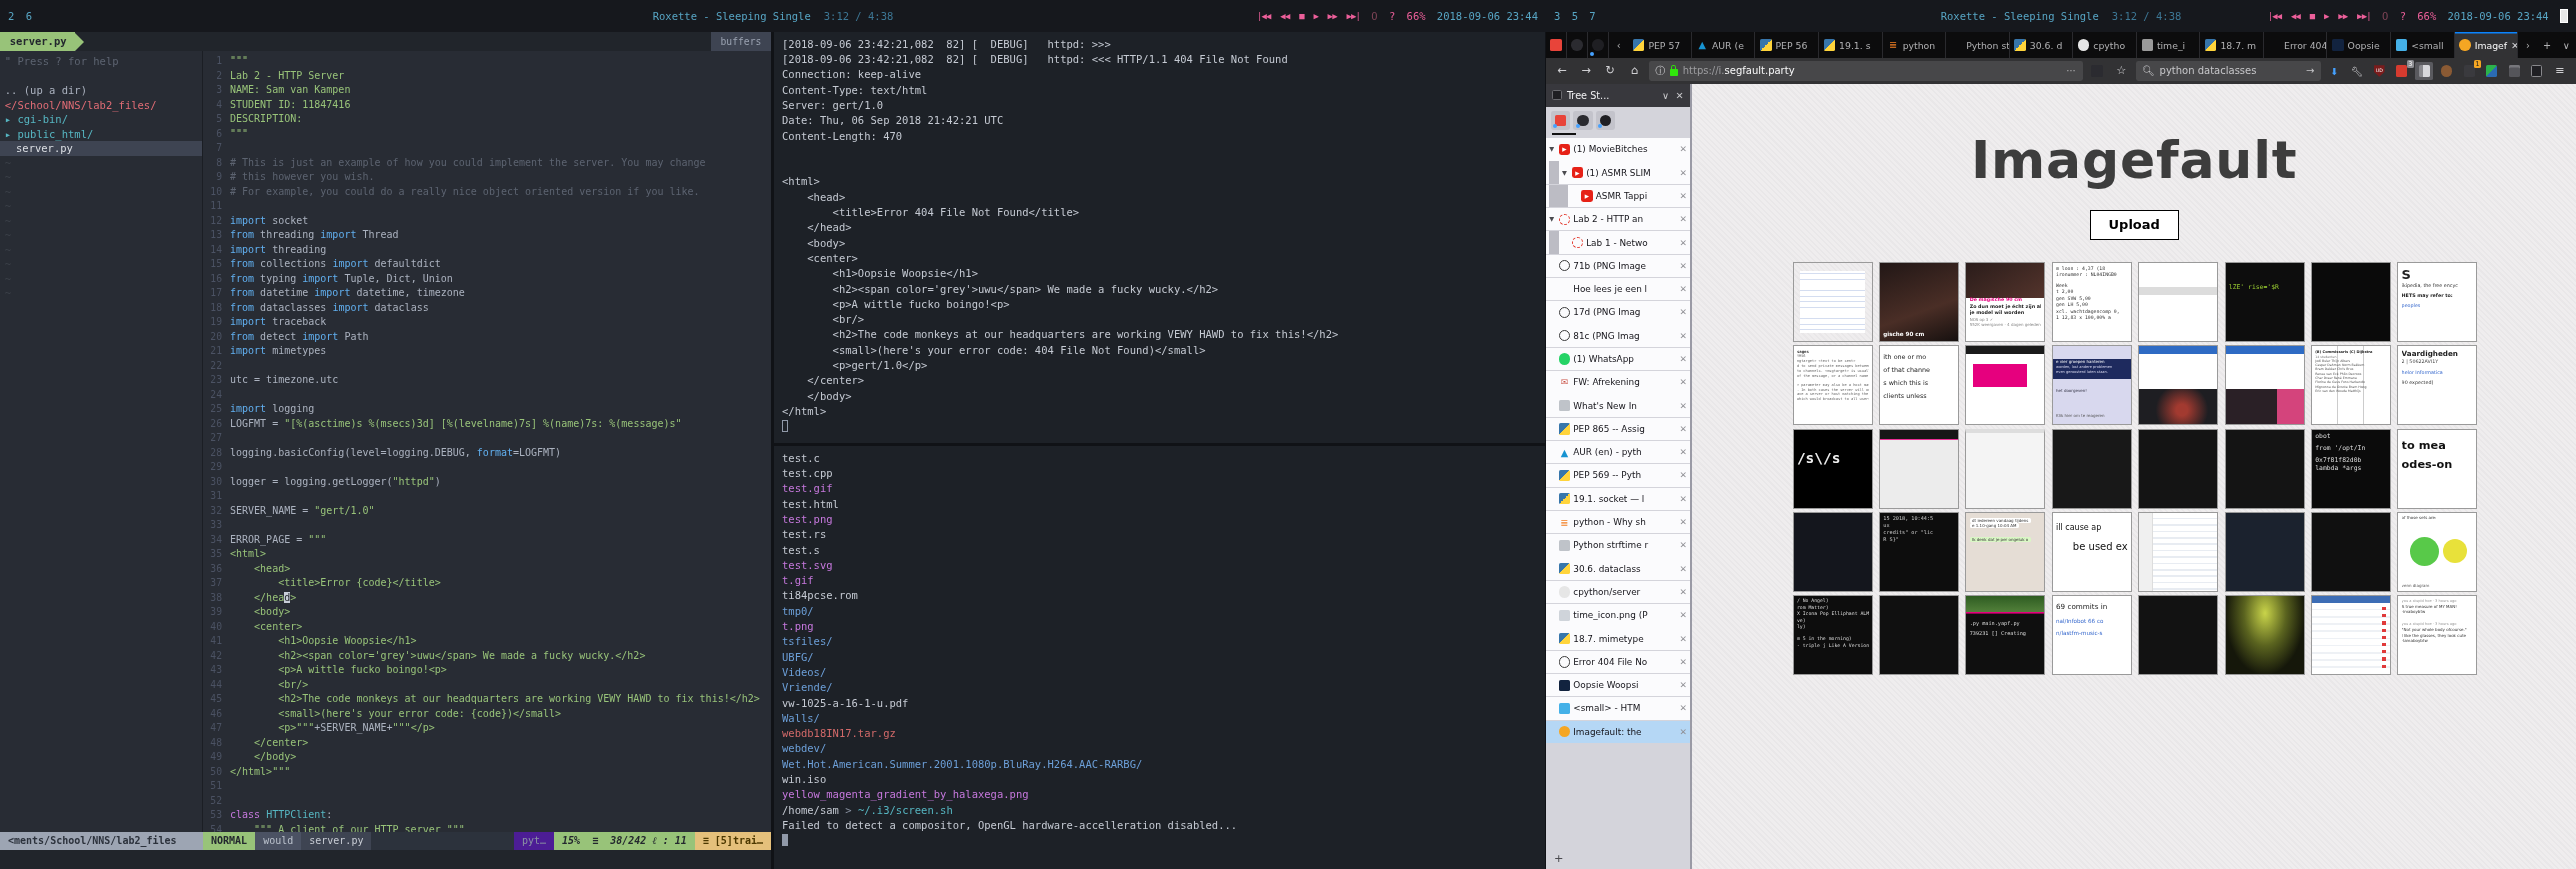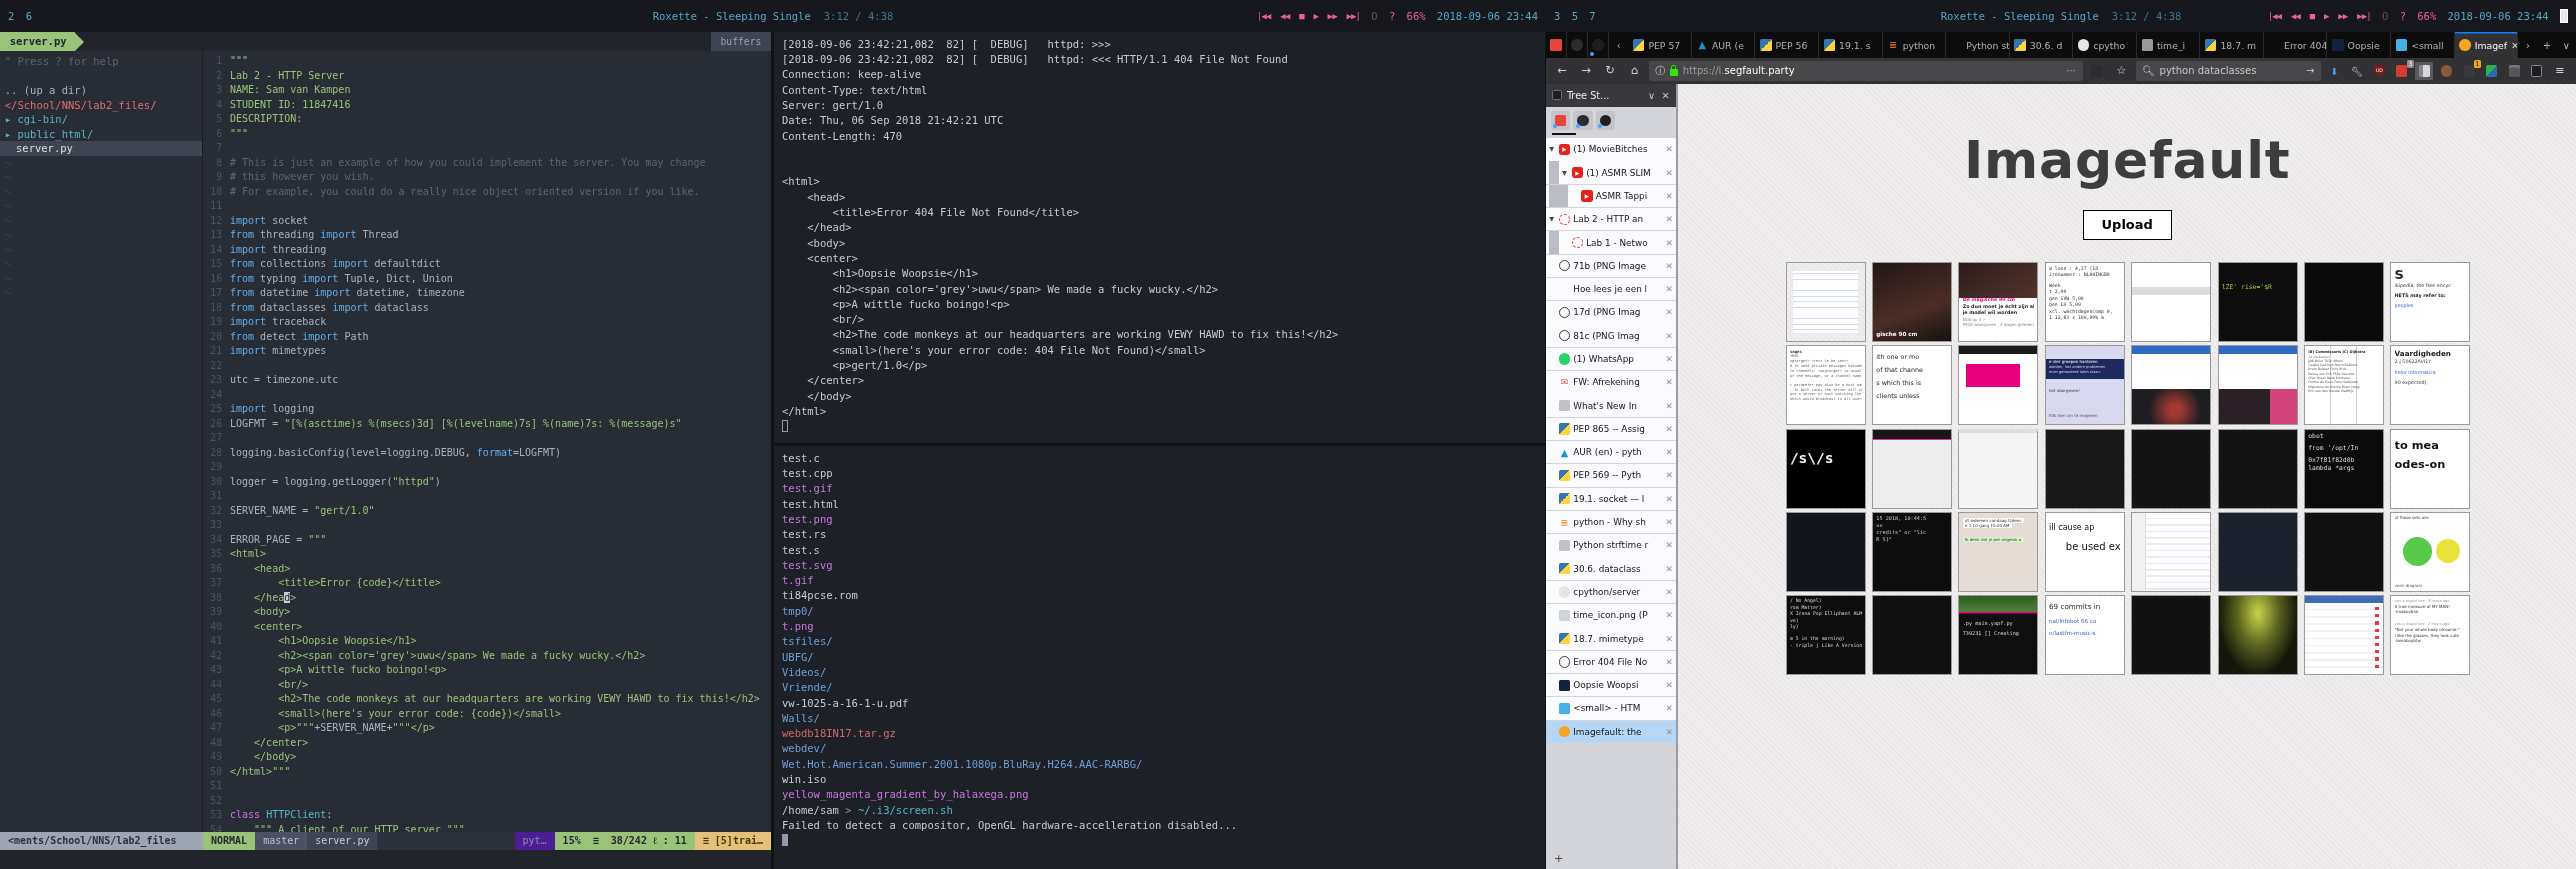--- a/index.html
+++ b/index.html
@@ -52,21 +52,21 @@
   .tok-k{color:#61afef;} .tok-m{color:#c678dd;} .tok-y{color:#56b6c2;}
   .tok-cur{background:#c7cdd8;color:#23272e;}
   .statusline{height:17.7px;flex:none;display:flex;font-size:10px;font-weight:bold;align-items:stretch;}
   .seg{display:flex;align-items:center;padding:0 8px;white-space:pre;}
   .st-path{background:#9da5b3;color:#2c323c;width:203px;flex:none;overflow:hidden;}
   .st-mode{background:#98c379;color:#23272e;}
   .st-branch{background:#4b5263;color:#b9c0cb;font-weight:normal;}
   .st-file{background:#3e4452;color:#c8ccd4;font-weight:normal;}
   .st-flex{flex:1;background:#2c323c;}
   .st-ft{background:#4c1d95;color:#8a93a2;font-weight:normal;}
-  .st-pct{background:#98c379;color:#23272e;}
+  .st-pct{background:#98c379;color:#23272e;font-style:italic;}
   .st-warn{background:#e5c07b;color:#4d3800;}
   .cmdline{height:19.3px;flex:none;background:#21252b;}
 
   
   .pane-term{position:absolute;left:774px;width:771px;background:#1d2127;
              font-family:"DejaVu Sans Mono",monospace;font-size:10.5px;line-height:15.3px;
              padding:4.8px 0 0 8px;overflow:hidden;white-space:pre;}
   .pane-a{top:32px;height:411px;}
   .pane-b{top:446px;height:423px;}
   .tm-fg{color:#c5cad3;} .tm-dir{color:#6c9fd8;} .tm-img{color:#c678dd;}
@@ -124,21 +124,21 @@
        font-size:9.7px;position:relative;border-radius:1.6px;}
   .ext .badge{position:absolute;top:-2.4px;right:-3.2px;background:#f5a623;color:#1a1a1a;
               font-size:6.4px;padding:0 1.6px;border-radius:1.6px;}
   .ext .badge.grey{background:#8d8d92;color:#fff;}
   .ext-active{background:#5a5a5f;}
   .sh-ublock{width:10.5px;height:11.3px;background:#7a1c1c;clip-path:polygon(0 0,100% 0,100% 60%,50% 100%,0 60%);
              color:#fff;font-size:4.8px;display:flex;align-items:center;justify-content:center;}
   .sq{width:11.3px;height:11.3px;border-radius:1.6px;display:inline-block;}
 
   .ff-content{flex:1;display:flex;overflow:hidden;}
-  .tst{width:130px;flex:none;background:#d4d4db;display:flex;flex-direction:column;overflow:hidden;}
+  .tst{width:144px;flex:none;background:#d4d4db;display:flex;flex-direction:column;overflow:hidden;}
   .tst-header{height:22.5px;background:#38383d;color:#f0f0f2;display:flex;align-items:center;
               gap:4.8px;padding:0 6.4px;font-size:9.7px;flex:none;}
   .tst-header .hx{margin-left:auto;display:flex;gap:6.4px;color:#c8c8cb;}
   .tst-pinned{height:26px;display:flex;gap:3.2px;padding:3.2px 4.8px 1.6px;flex:none;align-items:center;}
   .tst-pin{width:19.3px;height:19.3px;border-radius:2.4px;display:flex;align-items:center;justify-content:center;position:relative;background:#c3c3cb;}
   .tst-bar{height:2.4px;width:24px;background:#111;margin:0 0 1.6px 6.4px;flex:none;}
   .tst-rows{flex:1;overflow:hidden;display:flex;flex-direction:column;gap:0.8px;padding:1.6px 0 0;}
   .trow{height:22.5px;flex:none;background:#fbfbfd;display:flex;align-items:center;gap:3.2px;
         padding:0 3.2px;font-size:8.9px;color:#15141a;overflow:hidden;white-space:nowrap;}
   .trow .twisty{font-size:6.4px;color:#4a4a4f;width:6.4px;flex:none;}
@@ -296,21 +296,21 @@
             <div class="cl"><span class="ln">50</span><span><span class="tok-s">&lt;/html&gt;"""</span></span></div>
             <div class="cl"><span class="ln">51</span><span> </span></div>
             <div class="cl"><span class="ln">52</span><span> </span></div>
             <div class="cl"><span class="ln">53</span><span><span class="tok-m">class </span><span class="tok-y">HTTPClient</span><span class="tok-t">:</span></span></div>
             <div class="cl"><span class="ln">54</span><span><span class="tok-s">    """ A client of our HTTP server """</span></span></div>
           </div>
       </div>
       <div class="statusline">
         <span class="seg st-path">&lt;ments/School/NNS/lab2_files</span>
         <span class="seg st-mode">NORMAL</span>
-        <span class="seg st-branch">master</span>
+        <span class="seg st-branch">would</span>
         <span class="seg st-file">server.py</span>
         <span class="seg st-flex"></span>
         <span class="seg st-ft">pyt…</span>
         <span class="seg st-pct"><span>15%</span>&nbsp;&nbsp;<span>≡  38/242 ℓ : 11</span></span>
         <span class="seg st-warn">≡ [5]trai…</span>
       </div>
       <div class="cmdline"></div>
     </div>
 
     <div class="pane-term pane-a" id="term-a"><div><span class="tm-fg">[2018-09-06 23:42:21,082  82] [  DEBUG]   httpd: &gt;&gt;&gt;</span></div><div><span class="tm-fg">[2018-09-06 23:42:21,082  82] [  DEBUG]   httpd: &lt;&lt;&lt; HTTP/1.1 404 File Not Found</span></div><div><span class="tm-fg">Connection: keep-alive</span></div><div><span class="tm-fg">Content-Type: text/html</span></div><div><span class="tm-fg">Server: gert/1.0</span></div><div><span class="tm-fg">Date: Thu, 06 Sep 2018 21:42:21 UTC</span></div><div><span class="tm-fg">Content-Length: 470</span></div><div> </div><div> </div><div><span class="tm-fg">&lt;html&gt;</span></div><div><span class="tm-fg">    &lt;head&gt;</span></div><div><span class="tm-fg">        &lt;title&gt;Error 404 File Not Found&lt;/title&gt;</span></div><div><span class="tm-fg">    &lt;/head&gt;</span></div><div><span class="tm-fg">    &lt;body&gt;</span></div><div><span class="tm-fg">    &lt;center&gt;</span></div><div><span class="tm-fg">        &lt;h1&gt;Oopsie Woopsie&lt;/h1&gt;</span></div><div><span class="tm-fg">        &lt;h2&gt;&lt;span color='grey'&gt;uwu&lt;/span&gt; We made a fucky wucky.&lt;/h2&gt;</span></div><div><span class="tm-fg">        &lt;p&gt;A wittle fucko boingo!&lt;p&gt;</span></div><div><span class="tm-fg">        &lt;br/&gt;</span></div><div><span class="tm-fg">        &lt;h2&gt;The code monkeys at our headquarters are working VEWY HAWD to fix this!&lt;/h2&gt;</span></div><div><span class="tm-fg">        &lt;small&gt;(here's your error code: 404 File Not Found)&lt;/small&gt;</span></div><div><span class="tm-fg">        &lt;p&gt;gert/1.0&lt;/p&gt;</span></div><div><span class="tm-fg">    &lt;/center&gt;</span></div><div><span class="tm-fg">    &lt;/body&gt;</span></div><div><span class="tm-fg">&lt;/html&gt;</span></div><div><span class="tm-cursor-hollow"></span></div></div>

